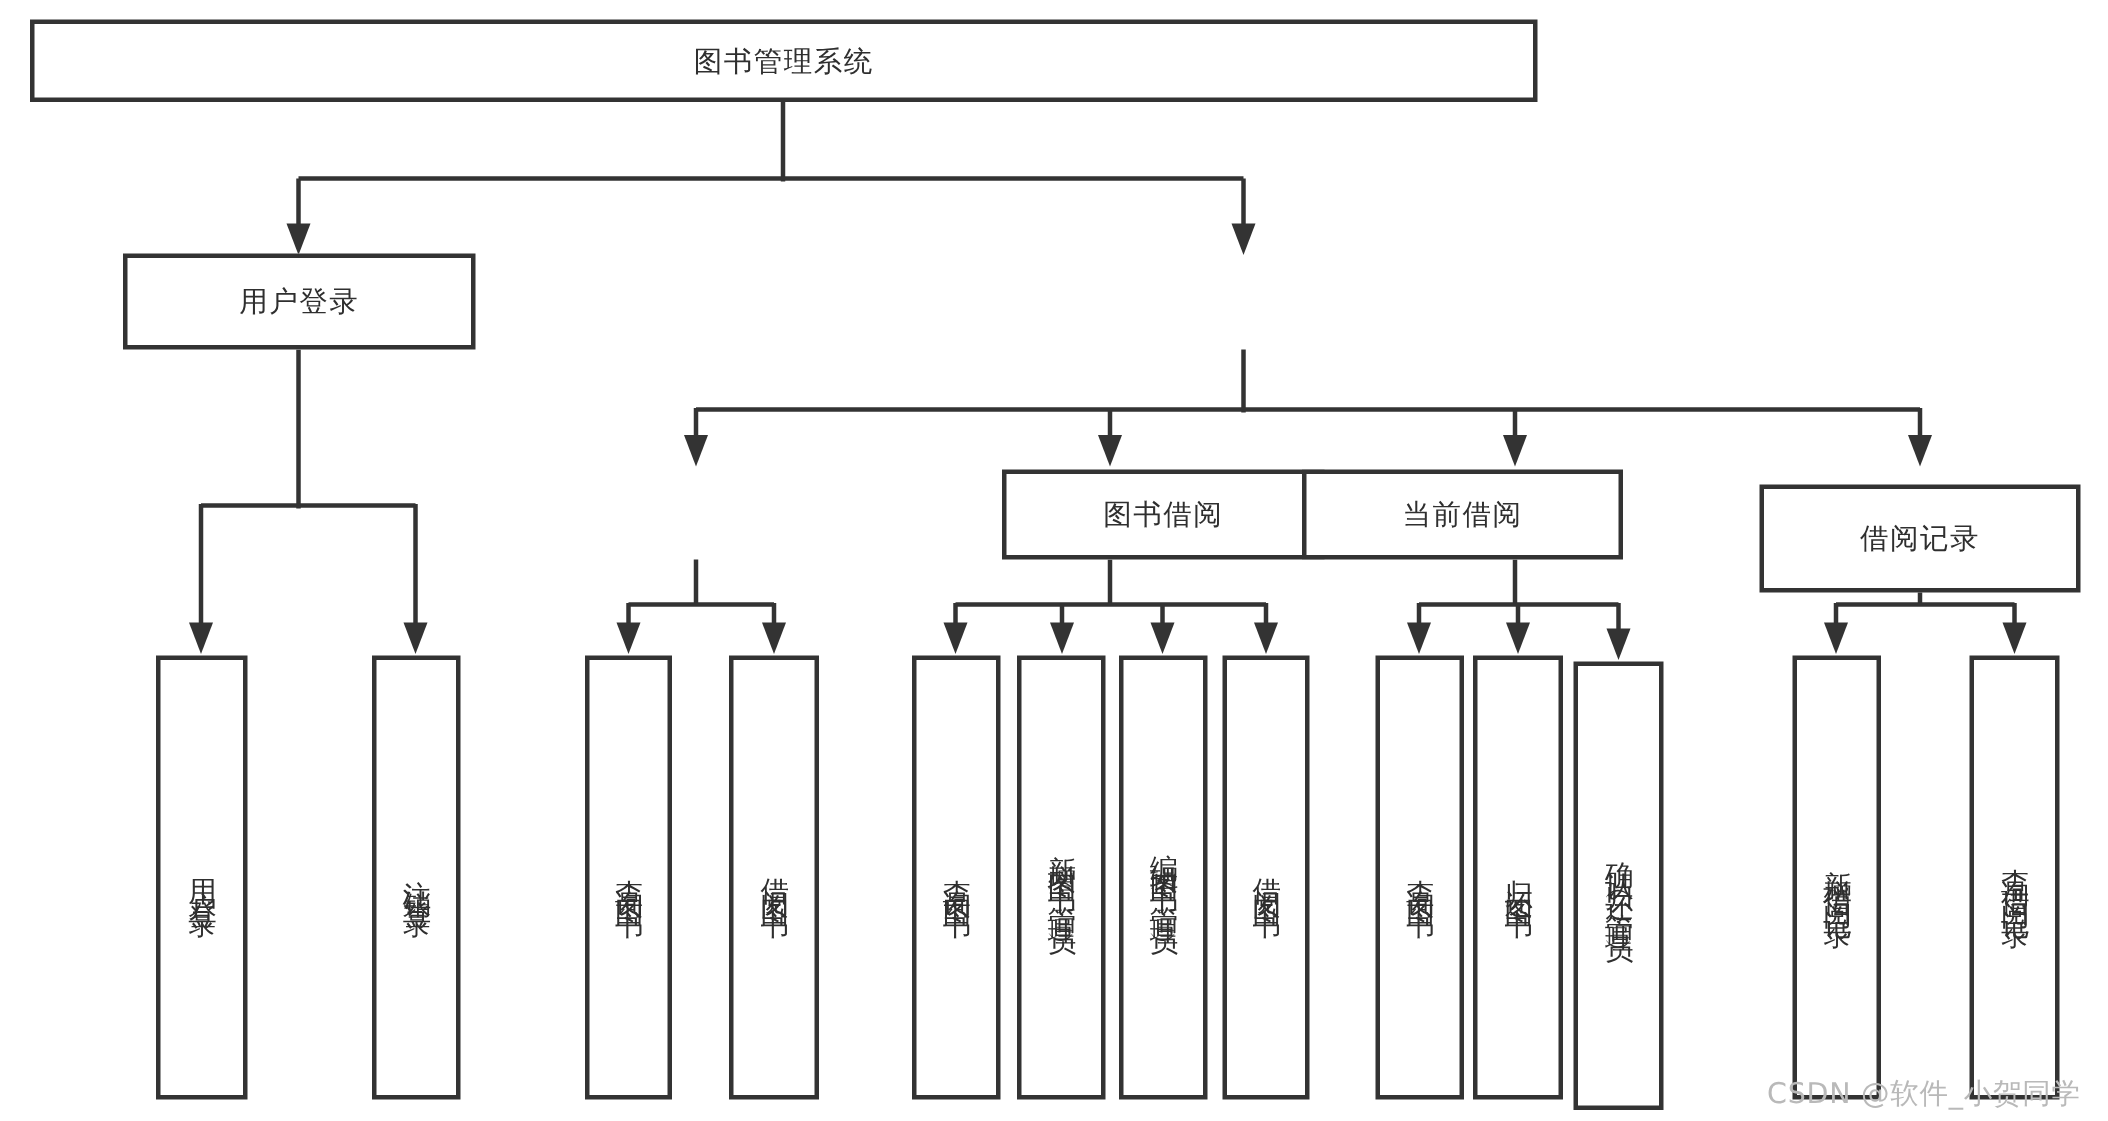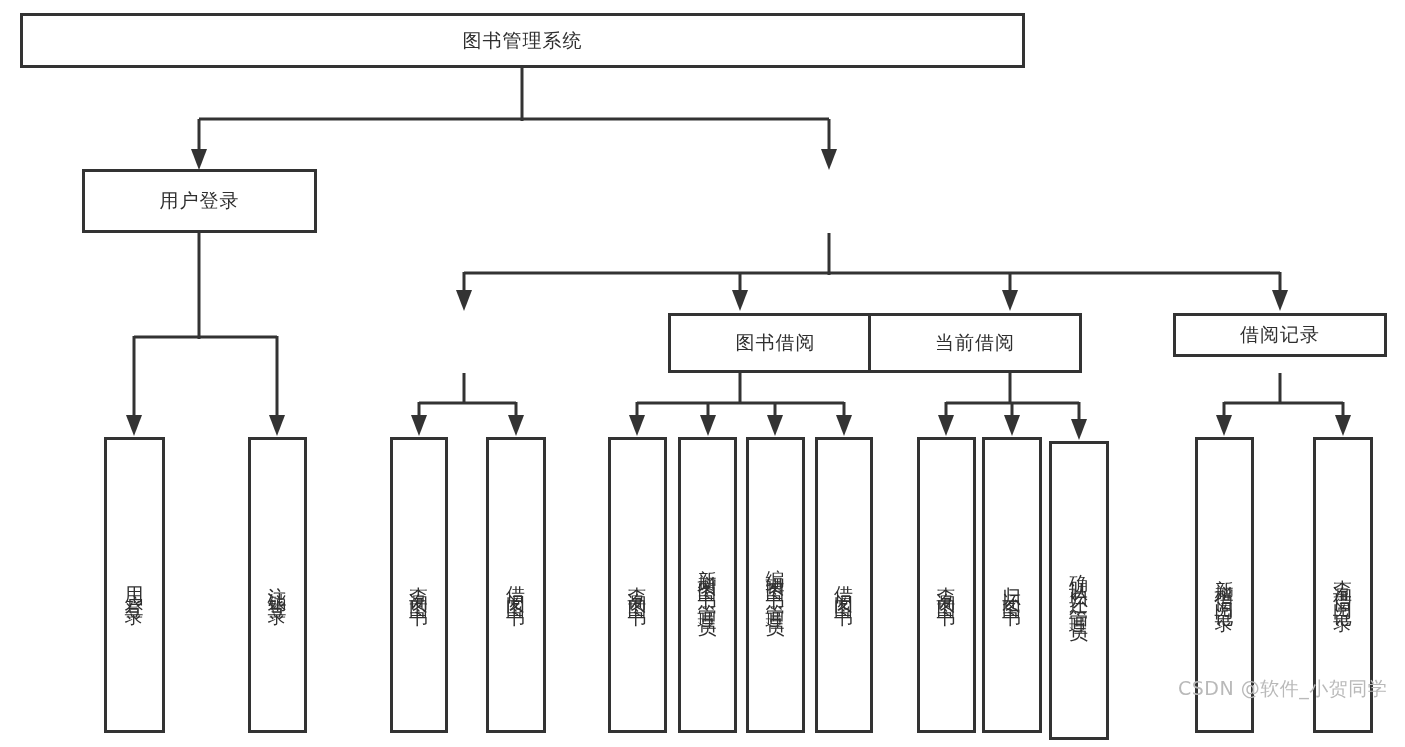--- a/index.html
+++ b/index.html
@@ -34,21 +34,21 @@
   .leaf .vtext{
     writing-mode:vertical-rl;
     text-orientation:mixed;
     letter-spacing:7px;
     line-height:1;
     white-space:nowrap;
     font-size:19px;
   }
   .watermark{
     position:absolute;
-    left:1178px;top:676px;
+    left:1178px;top:716px;
     z-index:10;
     font-size:19px;
     color:var(--watermark);
     letter-spacing:0.5px;
     white-space:nowrap;
   }
 </style>
 </head>
 <body>
 
@@ -130,21 +130,21 @@
   <div class="box" style="left:82px;top:169px;width:235px;height:64px">
     <span>用户登录</span>
   </div>
 
   <div class="box" style="left:668px;top:313px;width:215px;height:60px">
     <span>图书借阅</span>
   </div>
   <div class="box" style="left:868px;top:313px;width:214px;height:60px">
     <span>当前借阅</span>
   </div>
-  <div class="box" style="left:1173px;top:313px;width:214px;height:44px">
+  <div class="box" style="left:1173px;top:323px;width:214px;height:72px">
     <span>借阅记录</span>
   </div>
 
   <div class="box leaf" style="left:104px;top:437px;width:61px;height:296px">
     <span class="vtext">用户登录</span>
   </div>
   <div class="box leaf" style="left:248px;top:437px;width:59px;height:296px">
     <span class="vtext">注销登录</span>
   </div>
 

